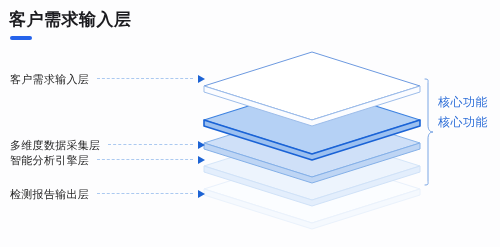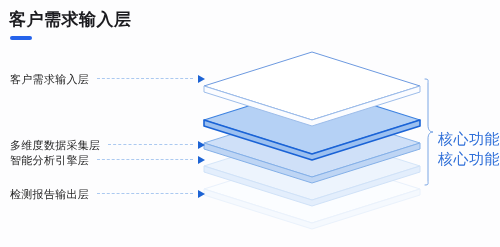--- a/index.html
+++ b/index.html
@@ -102,26 +102,25 @@
     left: 424px;
     top: 78px;
     width: 10px;
     height: 108px;
   }
   .brace svg { display: block; }
 
   .core-caption {
     position: absolute;
     left: 438px;
-    font-size: 15px;
+    font-size: 12px;
     color: #2f6fd8;
     letter-spacing: 0.5px;
     white-space: nowrap;
     line-height: 15px;
-    margin-top: 36px;
   }
 </style>
 </head>
 <body>
 
 <div id="page">
 
   <div class="title">客户需求输入层</div>
   <div class="title-rule"></div>
 

